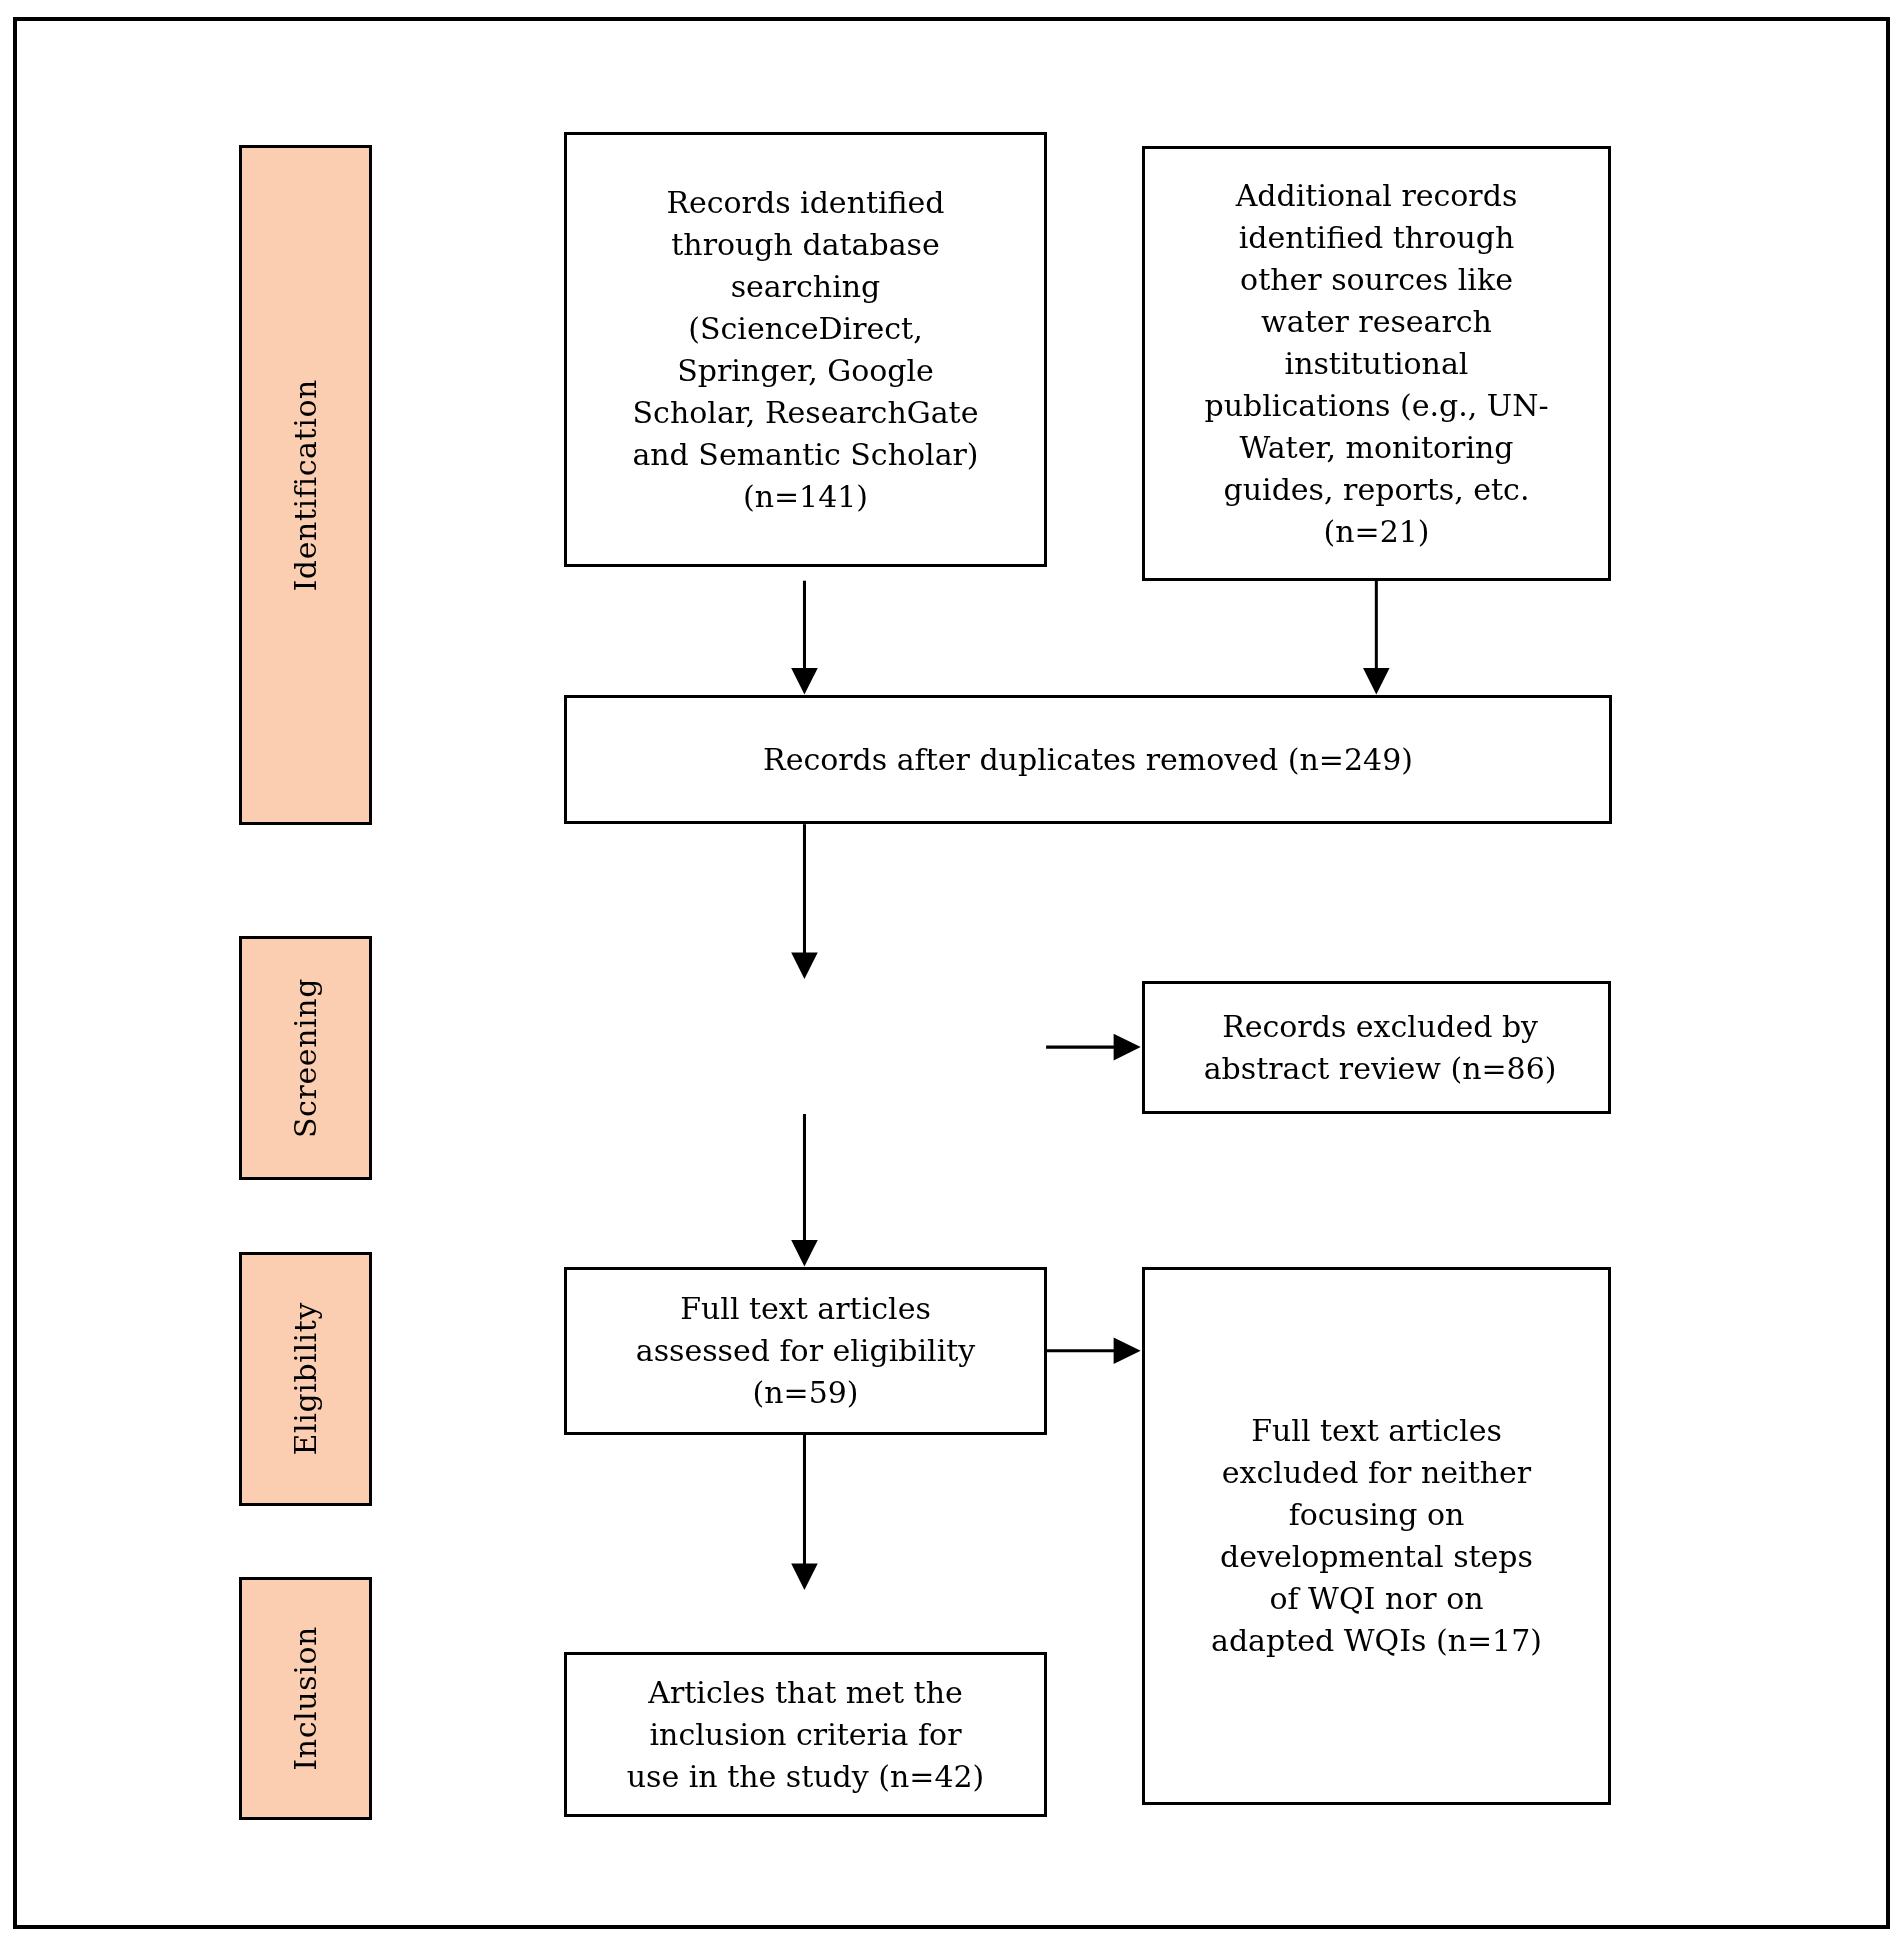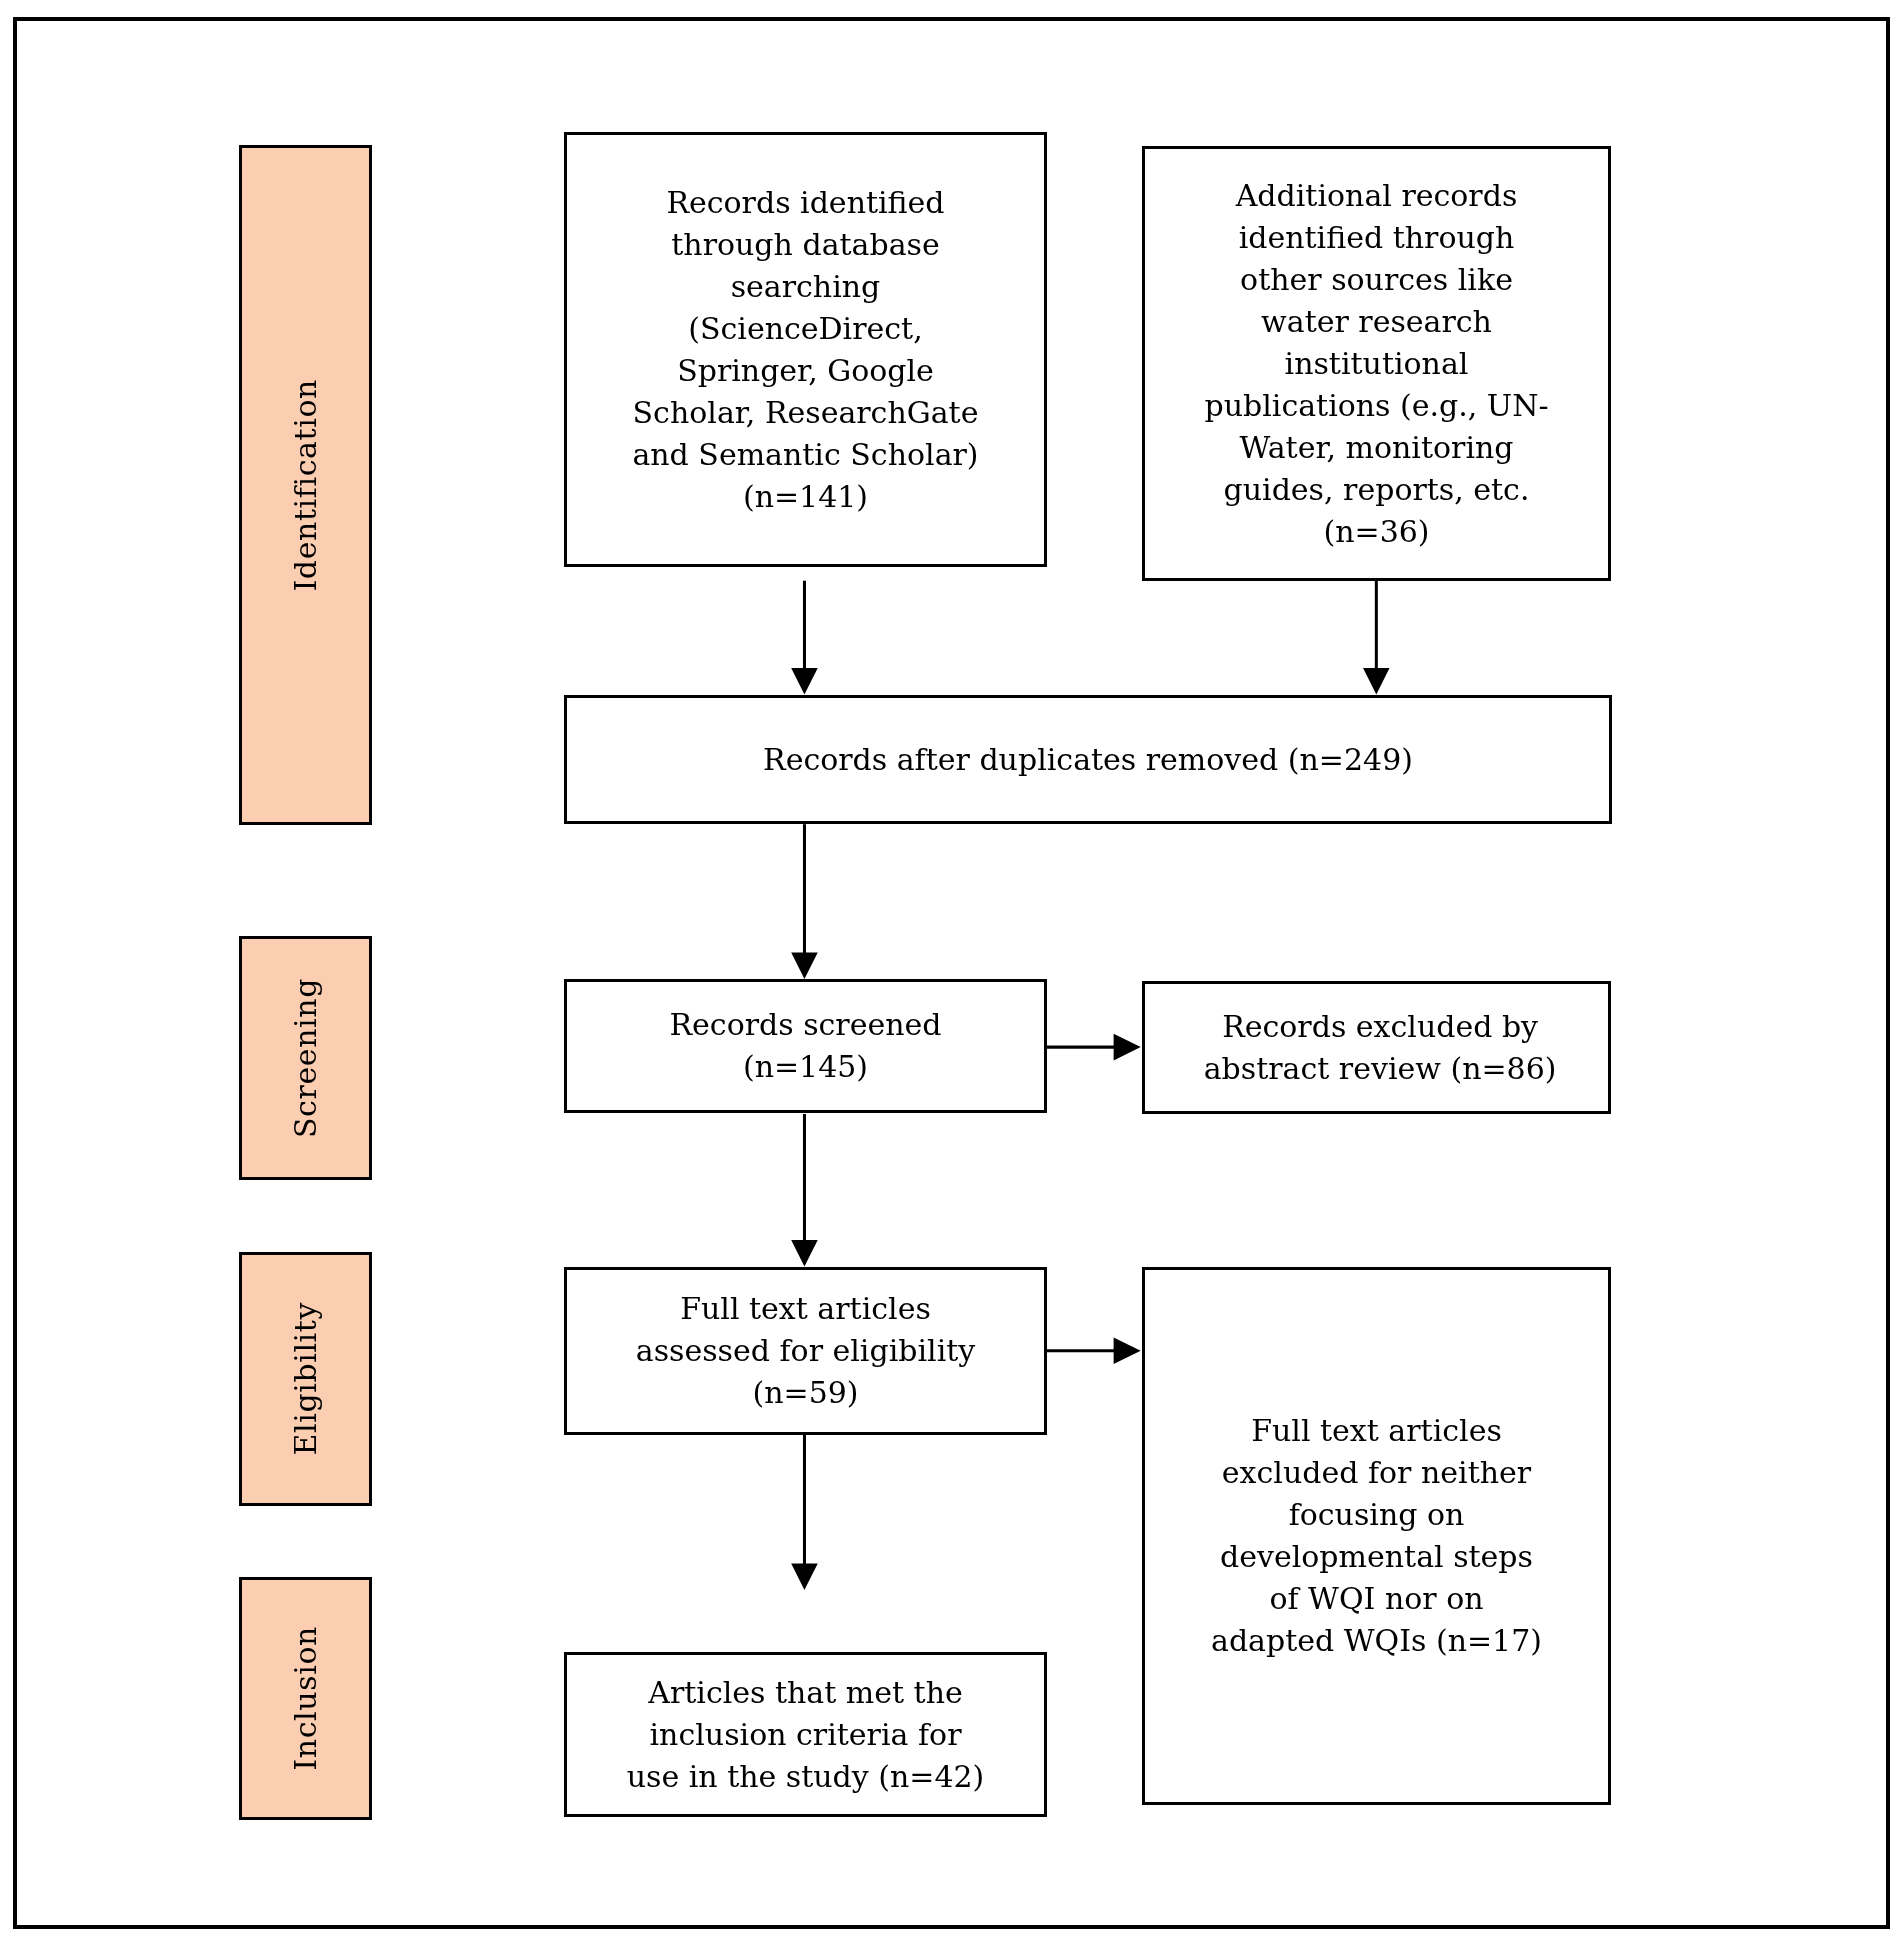--- a/index.html
+++ b/index.html
@@ -99,24 +99,22 @@
 and Semantic Scholar)
 (n=141)</div>
   <div class="node" id="node-additional">Additional records
 identified through
 other sources like
 water research
 institutional
 publications (e.g., UN-
 Water, monitoring
 guides, reports, etc.
-(n=36)</div>
+(n=21)</div>
   <div class="node" id="node-duplicates">Records after duplicates removed (n=249)</div>
-  <div class="node" id="node-screened">Records screened
-(n=145)</div>
   <div class="node" id="node-excluded-abstract">Records excluded by
 abstract review (n=86)</div>
   <div class="node" id="node-fulltext">Full text articles
 assessed for eligibility
 (n=59)</div>
   <div class="node" id="node-excluded-fulltext">Full text articles
 excluded for neither
 focusing on
 developmental steps
 of WQI nor on

